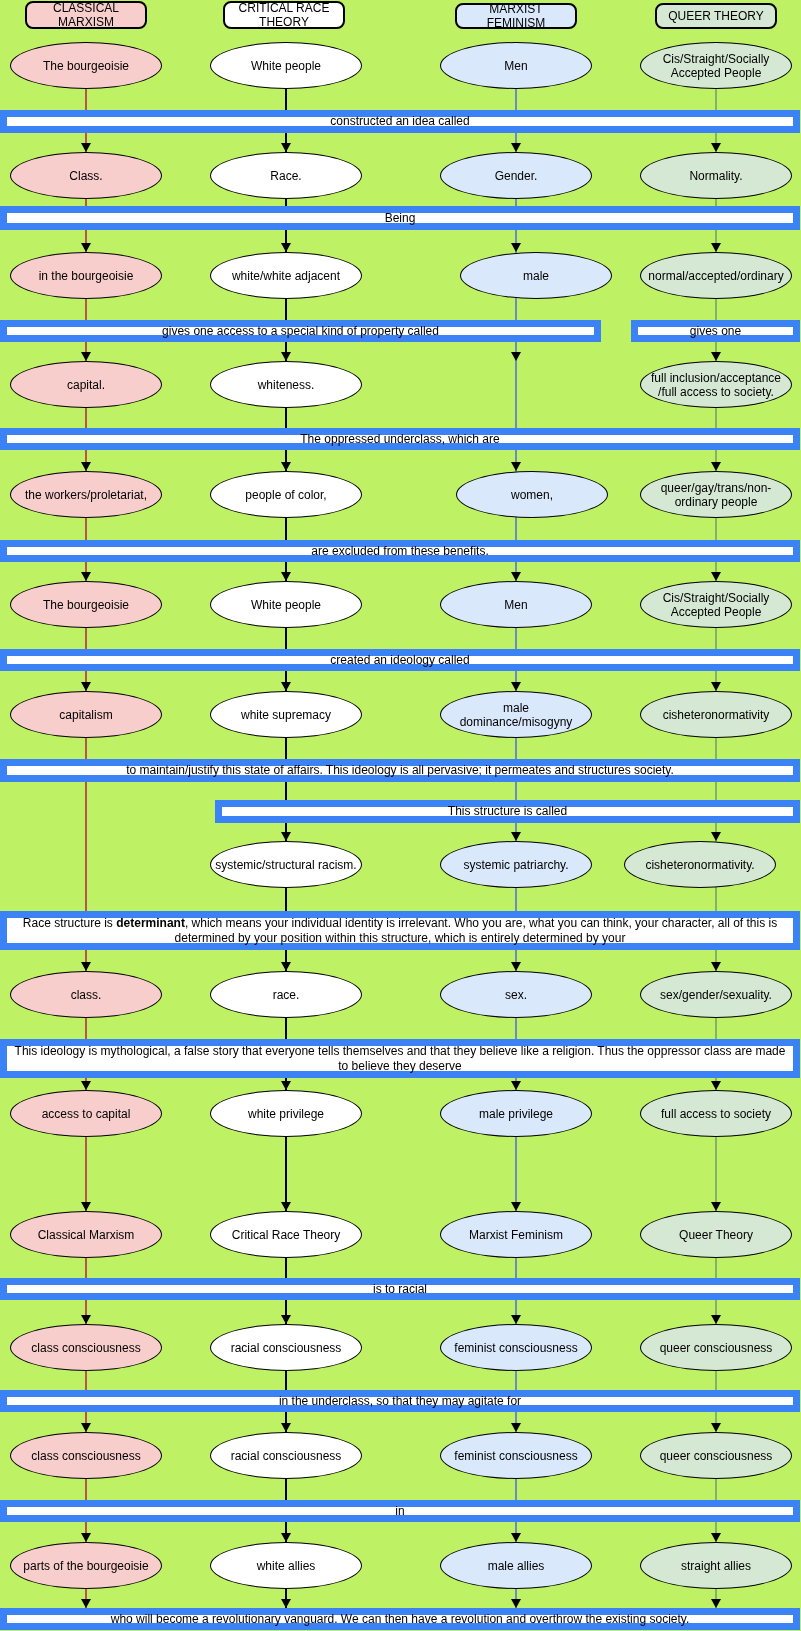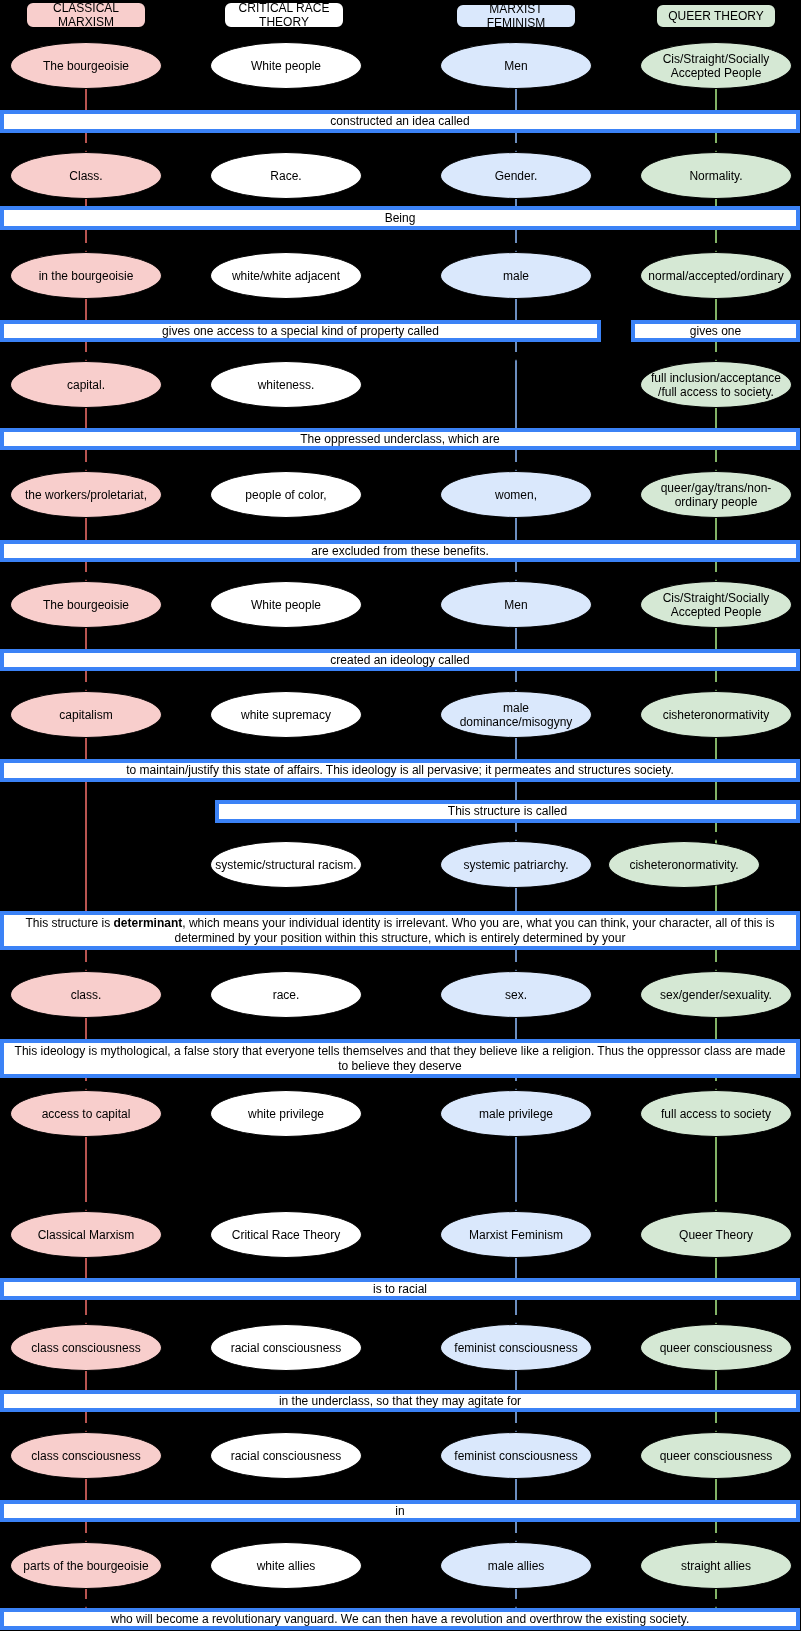--- a/index.html
+++ b/index.html
@@ -1,17 +1,17 @@
 <!DOCTYPE html>
 <html><head>
 <meta charset="utf-8">
 <style>
   html,body{margin:0;padding:0;background:#ffffff;}
   .canvas{
-    position:relative;width:801px;height:1631px;background:#000000;
+    position:relative;width:801px;height:1631px;background:#bef264;
     font-family:"Liberation Sans",sans-serif;font-size:12px;color:#000;
     overflow:hidden;
   }
   
   .c1{background:#f8cecc;border-color:#b85450;}
   .c2{background:#ffffff;border-color:#000000;}
   .c3{background:#dae8fc;border-color:#6c8ebf;}
   .c4{background:#d5e8d4;border-color:#82b366;}
   .l1{background:#b85450;}
   .l2{background:#000000;}
@@ -25,21 +25,21 @@
   .vline{position:absolute;width:1.5px;top:89px;height:1519px;z-index:1;}
   
   .hdr{
     position:absolute;z-index:2;border:2px solid;border-radius:8px;
     display:flex;align-items:center;justify-content:center;text-align:center;
     line-height:14px;box-sizing:border-box;padding:0 2px;
   }
   
   .banner{
     position:absolute;left:0;width:800px;z-index:2;background:#ffffff;
-    border:4px solid #3b82f6;box-sizing:border-box;
+    border:7px solid #3b82f6;box-sizing:border-box;
     display:flex;align-items:center;justify-content:center;text-align:center;
     line-height:15px;padding:1px 4px;
   }
   
   .node{
     position:absolute;width:152px;height:47px;z-index:2;border:1.5px solid;
     border-radius:50%;box-sizing:border-box;
     display:flex;align-items:center;justify-content:center;text-align:center;
     line-height:14px;white-space:pre-line;padding:1px 4px;
   }
@@ -94,21 +94,21 @@
   <div class="banner" style="top:206px;height:24px">
       <span>Being</span>
     </div>
 
   <div class="arrow a1" style="left:81px;top:243px"></div>
   <div class="arrow a2" style="left:281px;top:243px"></div>
   <div class="arrow a3" style="left:511px;top:243px"></div>
   <div class="arrow a4" style="left:711px;top:243px"></div>
   <div class="node c1" style="left:10px;top:252px"><span>in the bourgeoisie</span></div>
   <div class="node c2" style="left:210px;top:252px"><span>white/white adjacent</span></div>
-  <div class="node c3" style="left:440px;top:252px"><span>male</span></div>
+  <div class="node c3" style="left:460px;top:252px"><span>male</span></div>
   <div class="node c4" style="left:640px;top:252px"><span>normal/accepted/ordinary</span></div>
 
   <div class="banner" style="top:320px;height:22px;left:0;width:601px">
       <span>gives one access to a special kind of property called</span>
     </div>
   <div class="banner" style="top:320px;height:22px;left:631px;width:169px">
       <span>gives one</span>
     </div>
 
   <div class="arrow a1" style="left:81px;top:352px"></div>
@@ -123,21 +123,21 @@
   <div class="banner" style="top:428px;height:22px">
       <span>The oppressed underclass, which are</span>
     </div>
 
   <div class="arrow a1" style="left:81px;top:462px"></div>
   <div class="arrow a2" style="left:281px;top:462px"></div>
   <div class="arrow a3" style="left:511px;top:462px"></div>
   <div class="arrow a4" style="left:711px;top:462px"></div>
   <div class="node c1" style="left:10px;top:471px"><span>the workers/proletariat,</span></div>
   <div class="node c2" style="left:210px;top:471px"><span>people of color,</span></div>
-  <div class="node c3" style="left:440px;top:471px"><span>women,</span></div>
+  <div class="node c3" style="left:456px;top:471px"><span>women,</span></div>
   <div class="node c4" style="left:640px;top:471px"><span>queer/gay/trans/non-ordinary people</span></div>
 
   <div class="banner" style="top:540px;height:22px">
       <span>are excluded from these benefits.</span>
     </div>
 
   <div class="arrow a1" style="left:81px;top:572px"></div>
   <div class="arrow a2" style="left:281px;top:572px"></div>
   <div class="arrow a3" style="left:511px;top:572px"></div>
   <div class="arrow a4" style="left:711px;top:572px"></div>
@@ -165,24 +165,24 @@
 
   <div class="banner" style="top:800px;height:23px;left:215px;width:585px">
       <span>This structure is called</span>
     </div>
 
   <div class="arrow a2" style="left:281px;top:832px"></div>
   <div class="arrow a3" style="left:511px;top:832px"></div>
   <div class="arrow a4" style="left:711px;top:832px"></div>
   <div class="node c2" style="left:210px;top:841px"><span>systemic/structural racism.</span></div>
   <div class="node c3" style="left:440px;top:841px"><span>systemic patriarchy.</span></div>
-  <div class="node c4" style="left:608px;top:841px"><span>cisheteronormativity.</span></div>
+  <div class="node c4" style="left:624px;top:841px"><span>cisheteronormativity.</span></div>
 
   <div class="banner" style="top:911px;height:39px">
-    <span><span>This structure is </span><b>determinant</b><span>, which means your individual identity is irrelevant. Who you are, what you can think, your character, all of this is determined by your position within this structure, which is entirely determined by your</span></span>
+    <span><span>Race structure is </span><b>determinant</b><span>, which means your individual identity is irrelevant. Who you are, what you can think, your character, all of this is determined by your position within this structure, which is entirely determined by your</span></span>
   </div>
 
   <div class="arrow a1" style="left:81px;top:962px"></div>
   <div class="arrow a2" style="left:281px;top:962px"></div>
   <div class="arrow a3" style="left:511px;top:962px"></div>
   <div class="arrow a4" style="left:711px;top:962px"></div>
   <div class="node c1" style="left:10px;top:971px"><span>class.</span></div>
   <div class="node c2" style="left:210px;top:971px"><span>race.</span></div>
   <div class="node c3" style="left:440px;top:971px"><span>sex.</span></div>
   <div class="node c4" style="left:640px;top:971px"><span>sex/gender/sexuality.</span></div>

